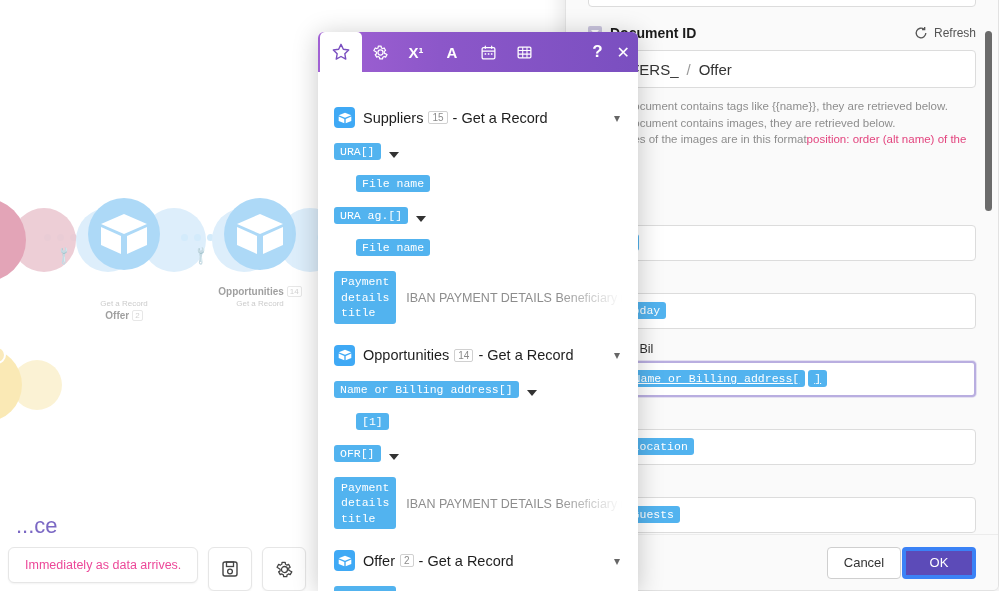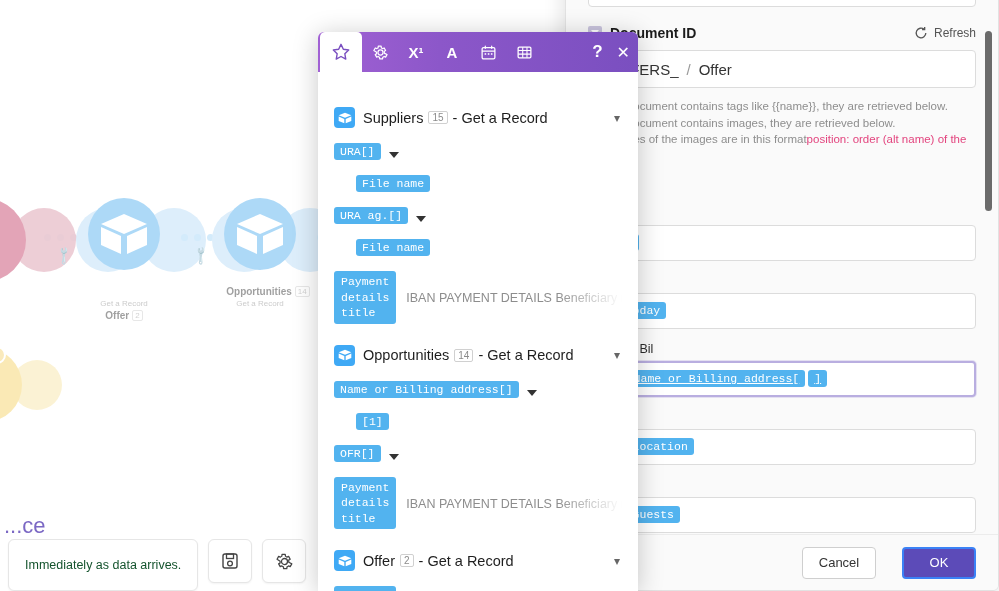--- a/index.html
+++ b/index.html
@@ -57,30 +57,30 @@
 
   
   .boxglyph { width:54px; height:48px; }
 
   
   .bottom-bar {
     position:absolute; left:8px; bottom:0px; display:flex; align-items:stretch; gap:10px; z-index:6;
   }
   .sched-pill {
     background:#fff; border:1px solid #e6e6e6; border-radius:6px;
-    padding:12px 16px; font-size:12.5px; color:#14532d; height:52px;
+    padding:12px 16px; font-size:12.5px; color:#ec4899; height:36px;
     display:flex; align-items:center; box-shadow:0 1px 2px rgba(0,0,0,.05);
   }
   .sq-btn {
     background:#fff; border:1px solid #e6e6e6; border-radius:6px;
     width:44px; height:44px; display:flex; align-items:center; justify-content:center;
     box-shadow:0 1px 2px rgba(0,0,0,.05);
   }
   .big-word {
-    position:absolute; left:4px; top:513px; font-size:22px; color:#7b68c4; z-index:6;
+    position:absolute; left:16px; top:513px; font-size:22px; color:#7b68c4; z-index:6;
   }
 
   
   .right-panel {
     position:absolute; left:565px; top:-32px; width:434px; height:623px;
     background:#fafafa; border:1px solid #e2e2e2; border-radius:6px;
     box-shadow:0 4px 22px rgba(0,0,0,.14);
     z-index:10; overflow:hidden;
   }
   .rp-inner { position:absolute; left:0; top:0; right:0; bottom:0; padding:0 22px; }
@@ -144,28 +144,28 @@
     border-top:10px solid #52b3ef;
   }
 
   .rp-scroll {
     position:absolute; right:6px; top:62px; width:7px; height:180px;
     background:#6b6b6b; border-radius:4px;
   }
   .rp-footer {
     position:absolute; left:0; right:0; bottom:0; height:56px;
     background:#fafafa; border-top:1px solid #ececec;
-    display:flex; align-items:center; justify-content:flex-end; gap:26px; padding:0 22px;
+    display:flex; align-items:center; justify-content:flex-end; gap:1px; padding:0 22px;
   }
   .btn-cancel {
     height:32px; min-width:74px; background:#fff; border:1px solid #cfcfcf;
     border-radius:4px; font-size:13px; color:#333;
   }
   .btn-ok {
-    height:32px; min-width:74px; background:#5c4bb8; border:2px solid #3b82f6;
+    height:32px; min-width:74px; background:#5c4bb8; border:4px solid #3b82f6;
     border-radius:4px; font-size:13px; color:#fff;
   }
 
   
   .map-panel {
     position:absolute; left:318px; top:32px; width:320px; height:559px;
     background:#fff; border-radius:6px 6px 0 0;
     box-shadow:0 3px 26px rgba(0,0,0,.22);
     z-index:20; overflow:hidden;
   }
@@ -285,21 +285,21 @@
     <div class="module" style="left:224px; top:198px;">
       <div class="mod-halo" style="left:-12px; top:10px; width:64px; height:64px; background:#b3d9f6;"></div>
       <div class="mod-halo" style="left:54px; top:10px; width:64px; height:64px; background:#b3d9f6;"></div>
       <div class="mod-circle" style="left:0px; top:0px; width:72px; height:72px; background:#4aabee;">
         <svg class="boxglyph" viewBox="0 0 54 48">
           <path d="M27 4 L50 14 L27 24 L4 14 Z" fill="#fff"></path>
           <path d="M4 17 L24 26 L24 44 L4 35 Z" fill="#fff"></path>
           <path d="M30 26 L50 17 L50 35 L30 44 Z" fill="#fff"></path>
         </svg>
       </div>
-      <div class="mod-label" style="left:44px; top:88px;">
+      <div class="mod-label" style="left:36px; top:88px;">
         <span>Opportunities</span><span class="mod-badge">14</span>
       </div>
       <div class="mod-sub" style="left:36px; top:101px;">Get a Record</div>
     </div>
 
     <div class="dots" style="left:317px; top:234px;">
       <div class="dot" style="background:#9ed2f5;"></div>
     </div>
     <div class="mod-halo" style="left:968px; top:224px; width:40px; height:40px; background:#8ec9f2;"></div>
 

